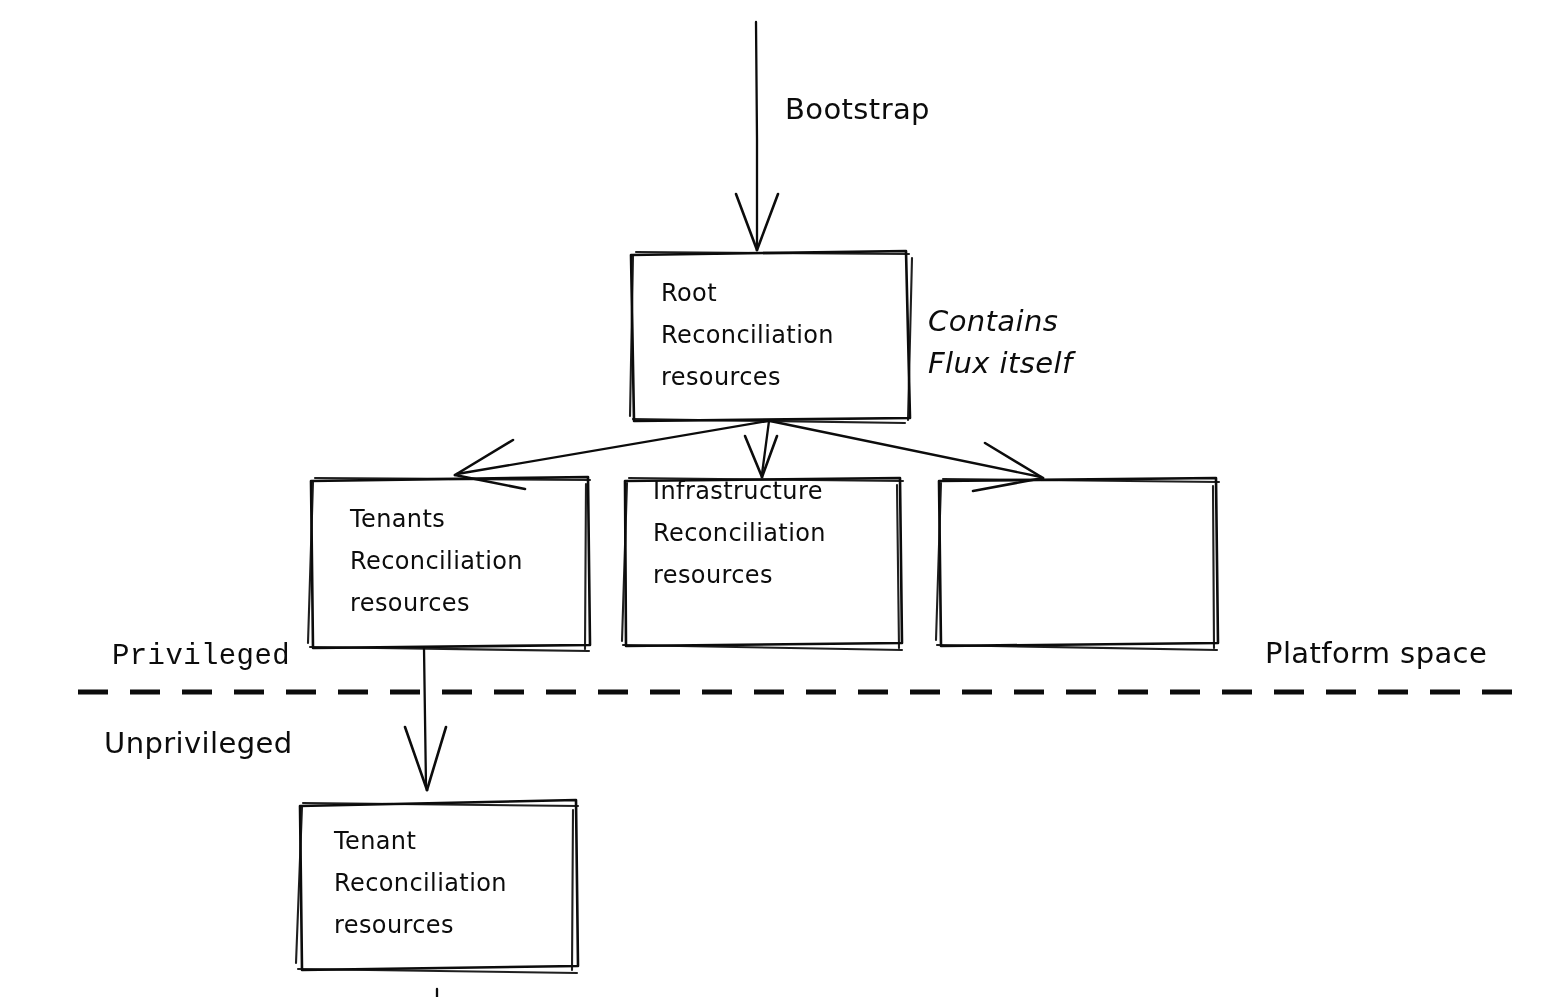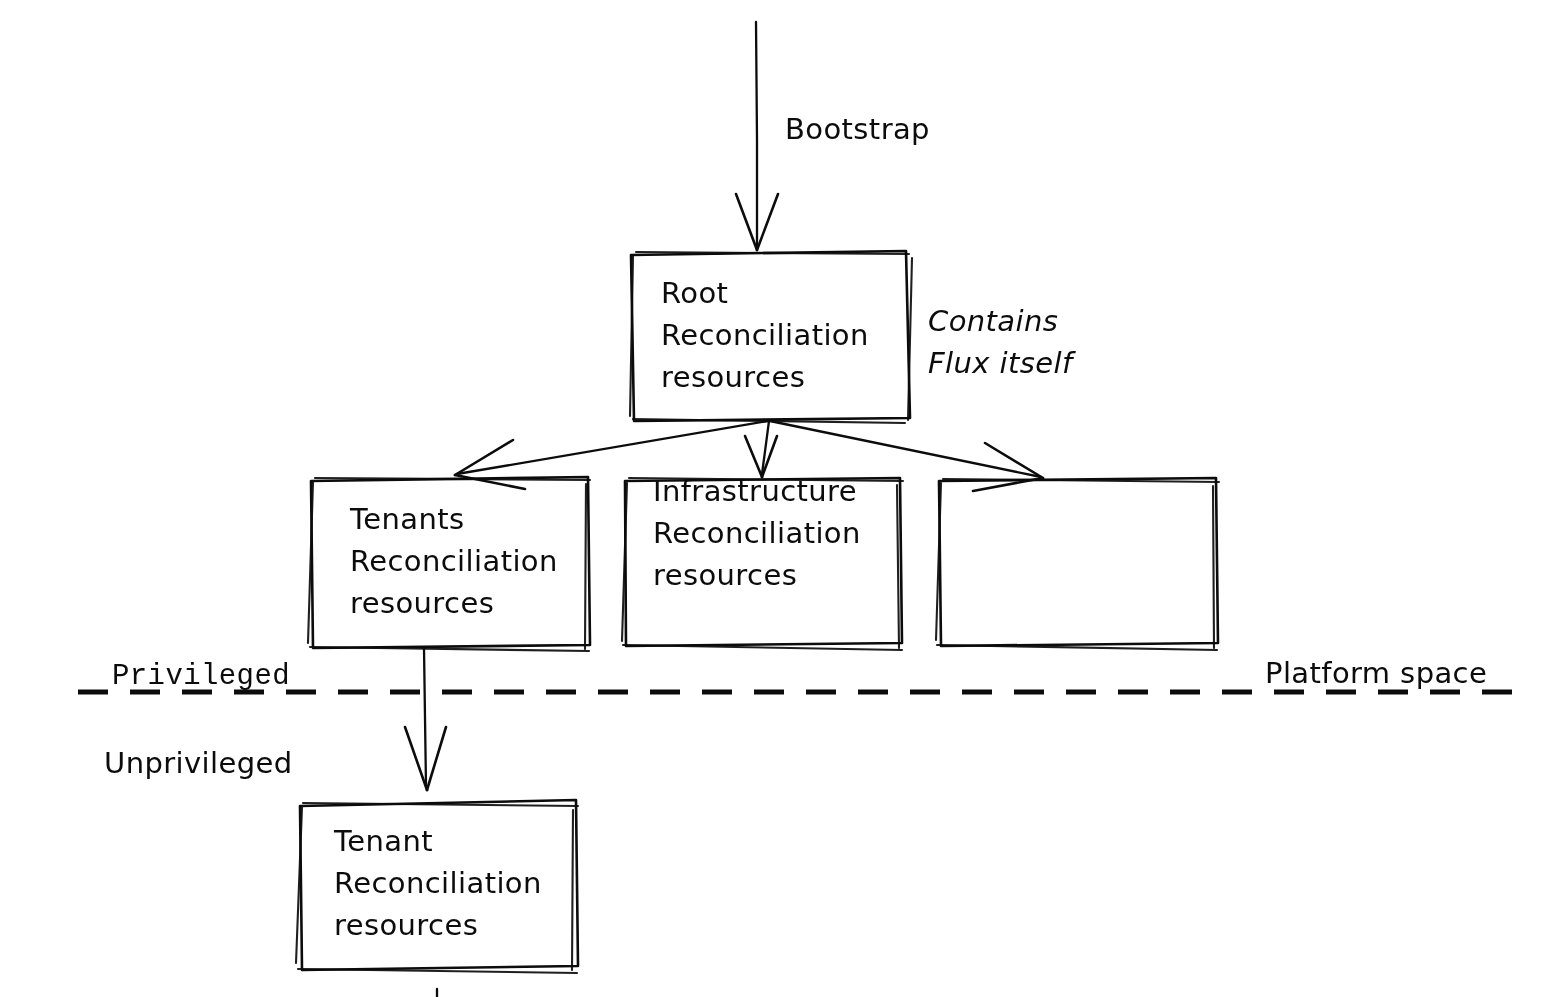--- a/index.html
+++ b/index.html
@@ -53,29 +53,28 @@
     position: absolute;
     font-family: "DejaVu Sans", sans-serif;
     color: #0c0c0c;
     white-space: pre;
     line-height: 42px;
     font-size: 29px;
     letter-spacing: 0.4px;
     -webkit-font-smoothing: antialiased;
   }
   .box-text {
-    font-size: 29px;
+    font-size: 24px;
   }
   .annot-text {
     font-size: 29px;
     font-style: italic;
   }
   .edge-text {
     font-size: 29px;
-    margin-top: 20px;
   }
 </style>
 </head>
 <body>
 
 <div id="canvas">
 
   <svg viewBox="0 0 1551 997" xmlns="http://www.w3.org/2000/svg">
 
     <g>

